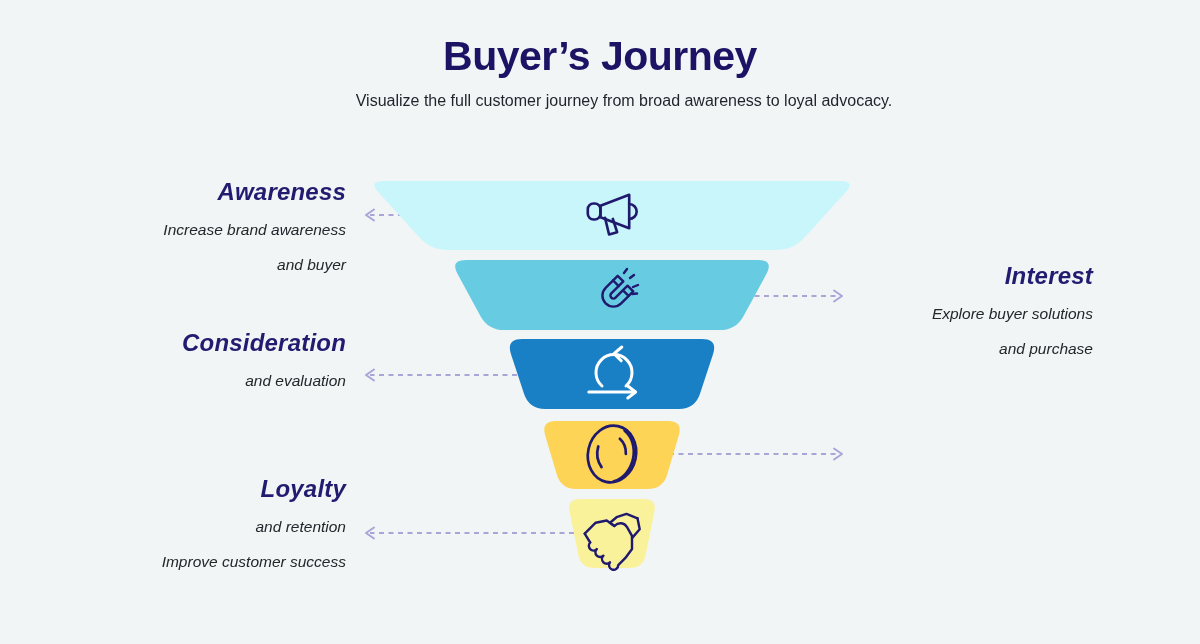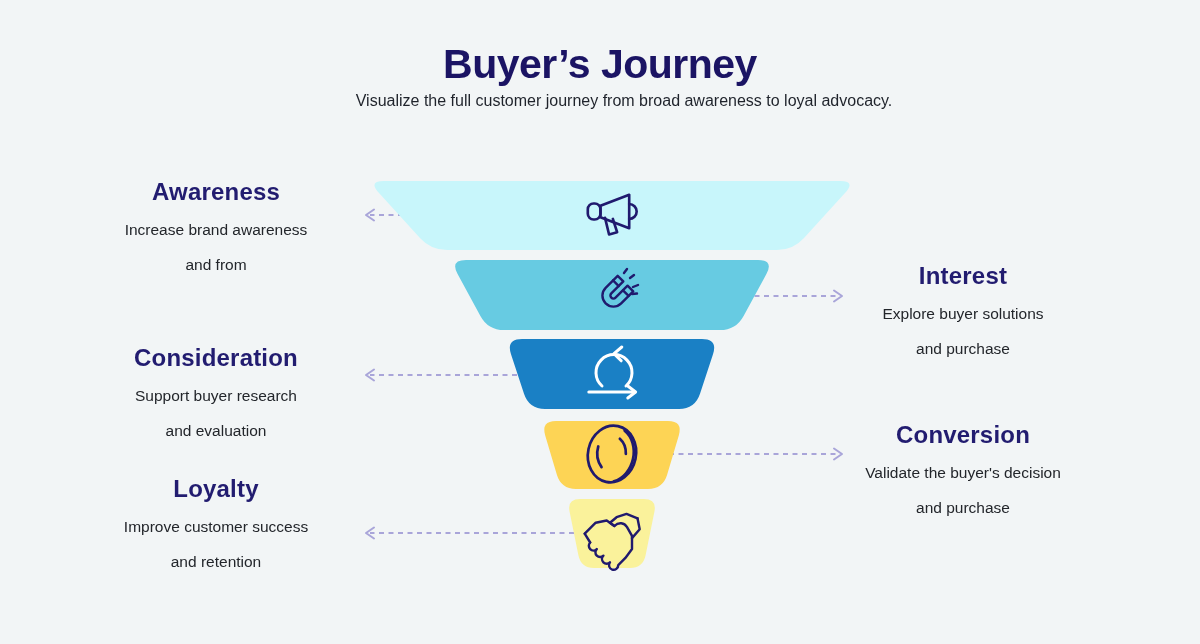--- a/index.html
+++ b/index.html
@@ -4,27 +4,27 @@
 <title>Buyer's Journey</title>
 <style>
   html,body{margin:0;padding:0;background:#F2F5F6;}
   .canvas{
     position:relative;width:1200px;height:644px;overflow:hidden;
     background:#F2F5F6;
     font-family:"Liberation Sans",sans-serif;
   }
   .title{
     position:absolute;left:0;right:0;top:33px;text-align:center;
-    font-size:41px;font-weight:800;color:#1B1464;letter-spacing:-0.5px;margin:8px;
+    font-size:41px;font-weight:800;color:#1B1464;letter-spacing:-0.5px;margin:0;
   }
   .subtitle{
     position:absolute;left:0;right:0;top:92px;text-align:center;
     font-size:16px;color:#1F232B;margin:0;padding-left:48px;
   }
-  .label{position:absolute;width:260px;text-align:center;}
+  .label{position:absolute;width:260px;text-align:right;font-style:italic;}
   .label h2{margin:0 0 9px;font-size:24px;font-weight:800;color:#221C70;letter-spacing:0.2px;}
   .label p{margin:0;font-size:15.5px;line-height:21.5px;color:#23262B;}
   .label p span{display:block;margin-top:13px;}
   .lbl-left{left:86px;}
   .lbl-right{left:833px;}
   svg.funnel{position:absolute;left:0;top:0;}
   .dash{stroke-dasharray:5 4.5;}
   .head{stroke-linecap:round;stroke-linejoin:round;fill:none;}
 </style>
 </head>
@@ -32,53 +32,45 @@
 
 <div class="canvas">
 
   <h1 class="title">Buyer’s Journey</h1>
   <p class="subtitle">Visualize the full customer journey from broad awareness to loyal advocacy.</p>
 
   <div class="label lbl-left" style="top:178px">
     <h2>Awareness</h2>
     <p>
       <span>Increase brand awareness</span>
-      <span>and from</span>
+      <span>and buyer</span>
     </p>
   </div>
 
   <div class="label lbl-right" style="top:262px">
     <h2>Interest</h2>
     <p>
       <span>Explore buyer solutions</span>
       <span>and purchase</span>
     </p>
   </div>
 
-  <div class="label lbl-left" style="top:344px">
+  <div class="label lbl-left" style="top:329px">
     <h2>Consideration</h2>
     <p>
-      <span>Support buyer research</span>
       <span>and evaluation</span>
     </p>
   </div>
 
-  <div class="label lbl-right" style="top:421px">
-    <h2>Conversion</h2>
-    <p>
-      <span>Validate the buyer's decision</span>
-      <span>and purchase</span>
-    </p>
-  </div>
 
   <div class="label lbl-left" style="top:475px">
     <h2>Loyalty</h2>
     <p>
+      <span>and retention</span>
       <span>Improve customer success</span>
-      <span>and retention</span>
     </p>
   </div>
 
   <svg class="funnel" width="1200" height="644" viewBox="0 0 1200 644">
 
     <g fill="none" stroke-width="2" stroke="#A9A5D9">
       <g>
         <line class="dash" x1="612" y1="215" x2="370" y2="215"></line>
         <path class="head" d="M374,209.5 L366,215 L374,220.5"></path>
       </g>

